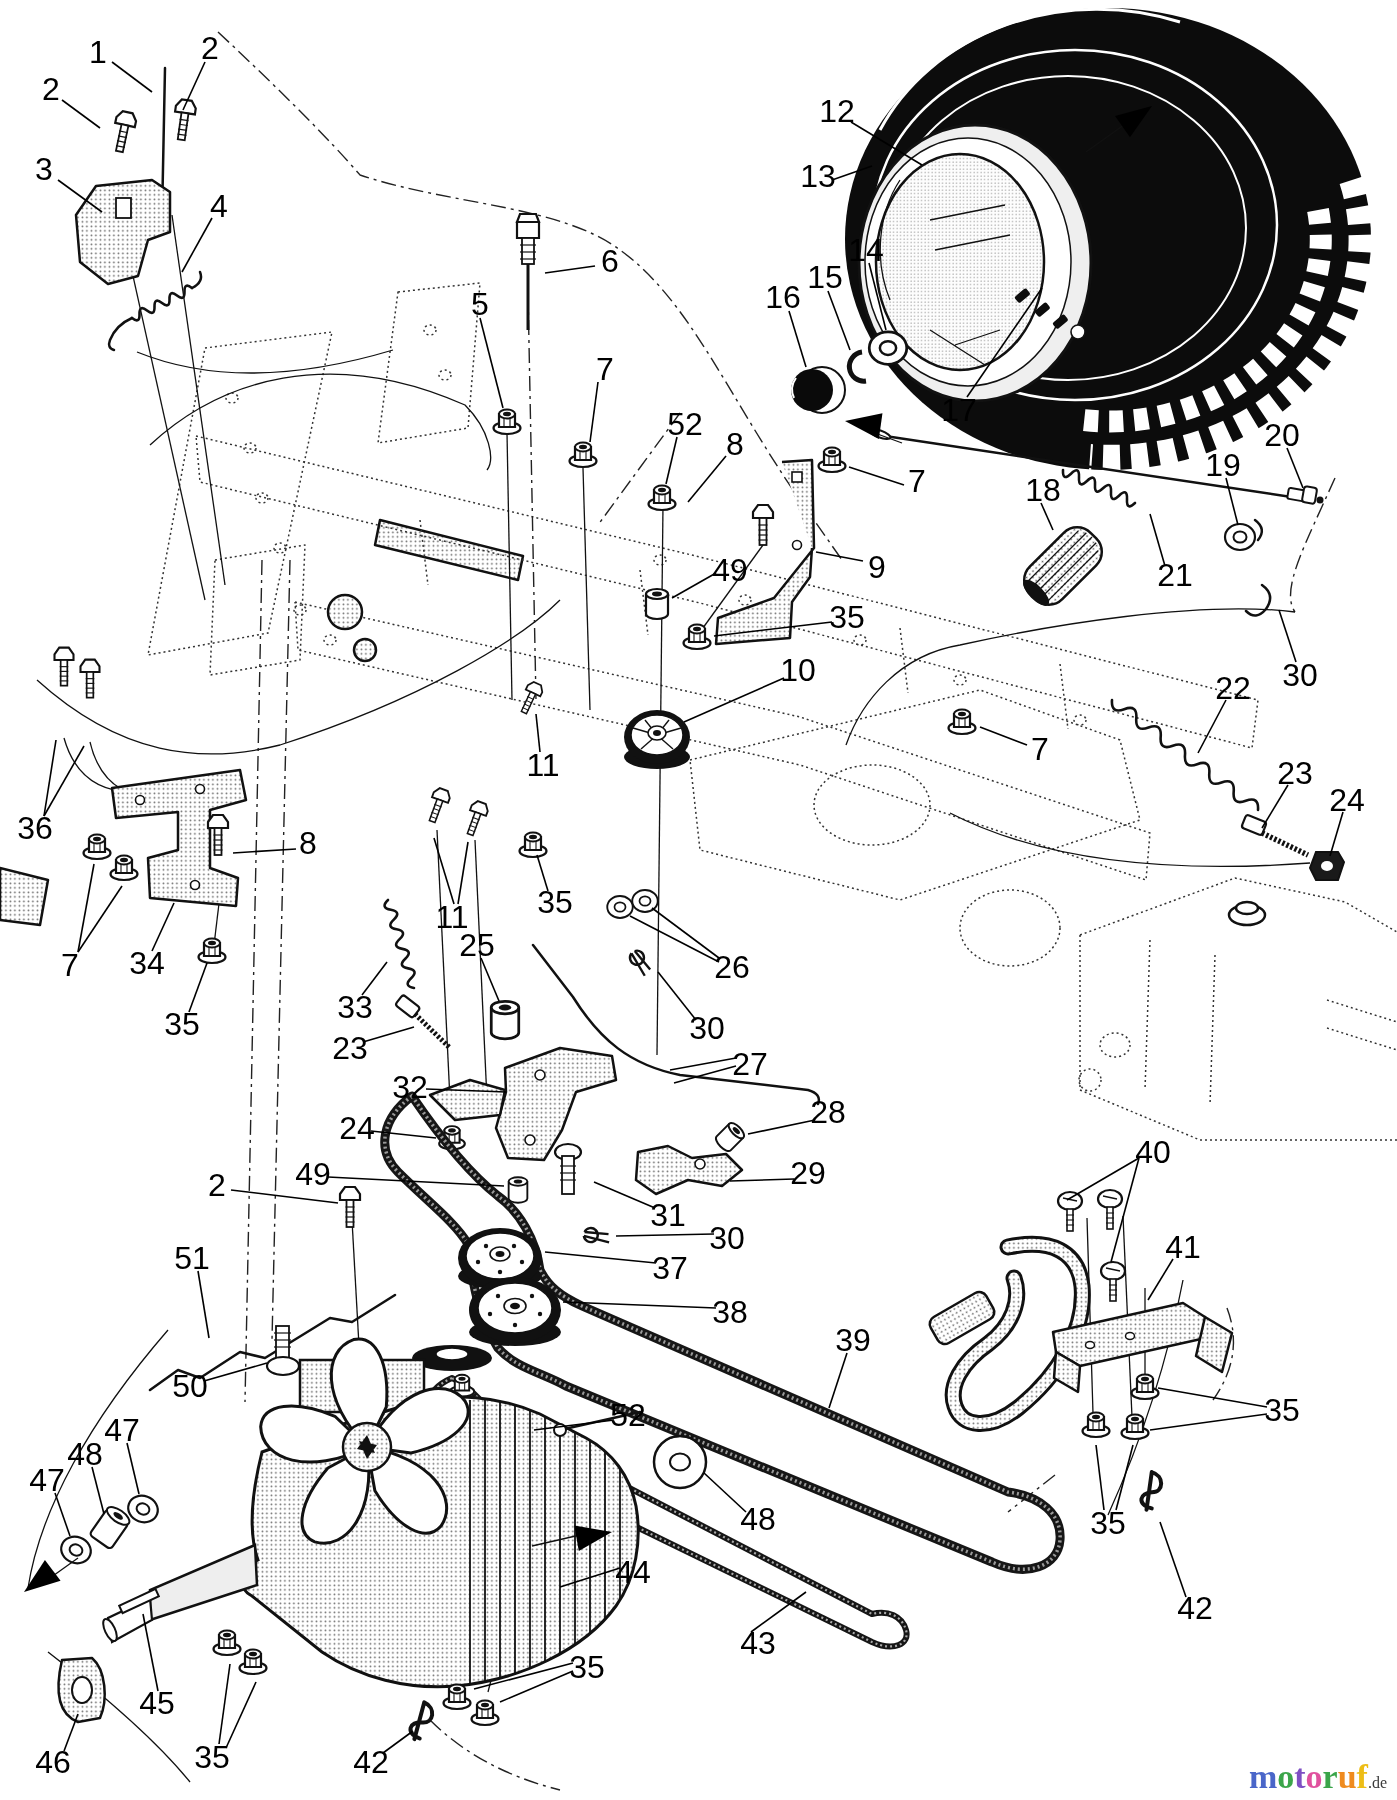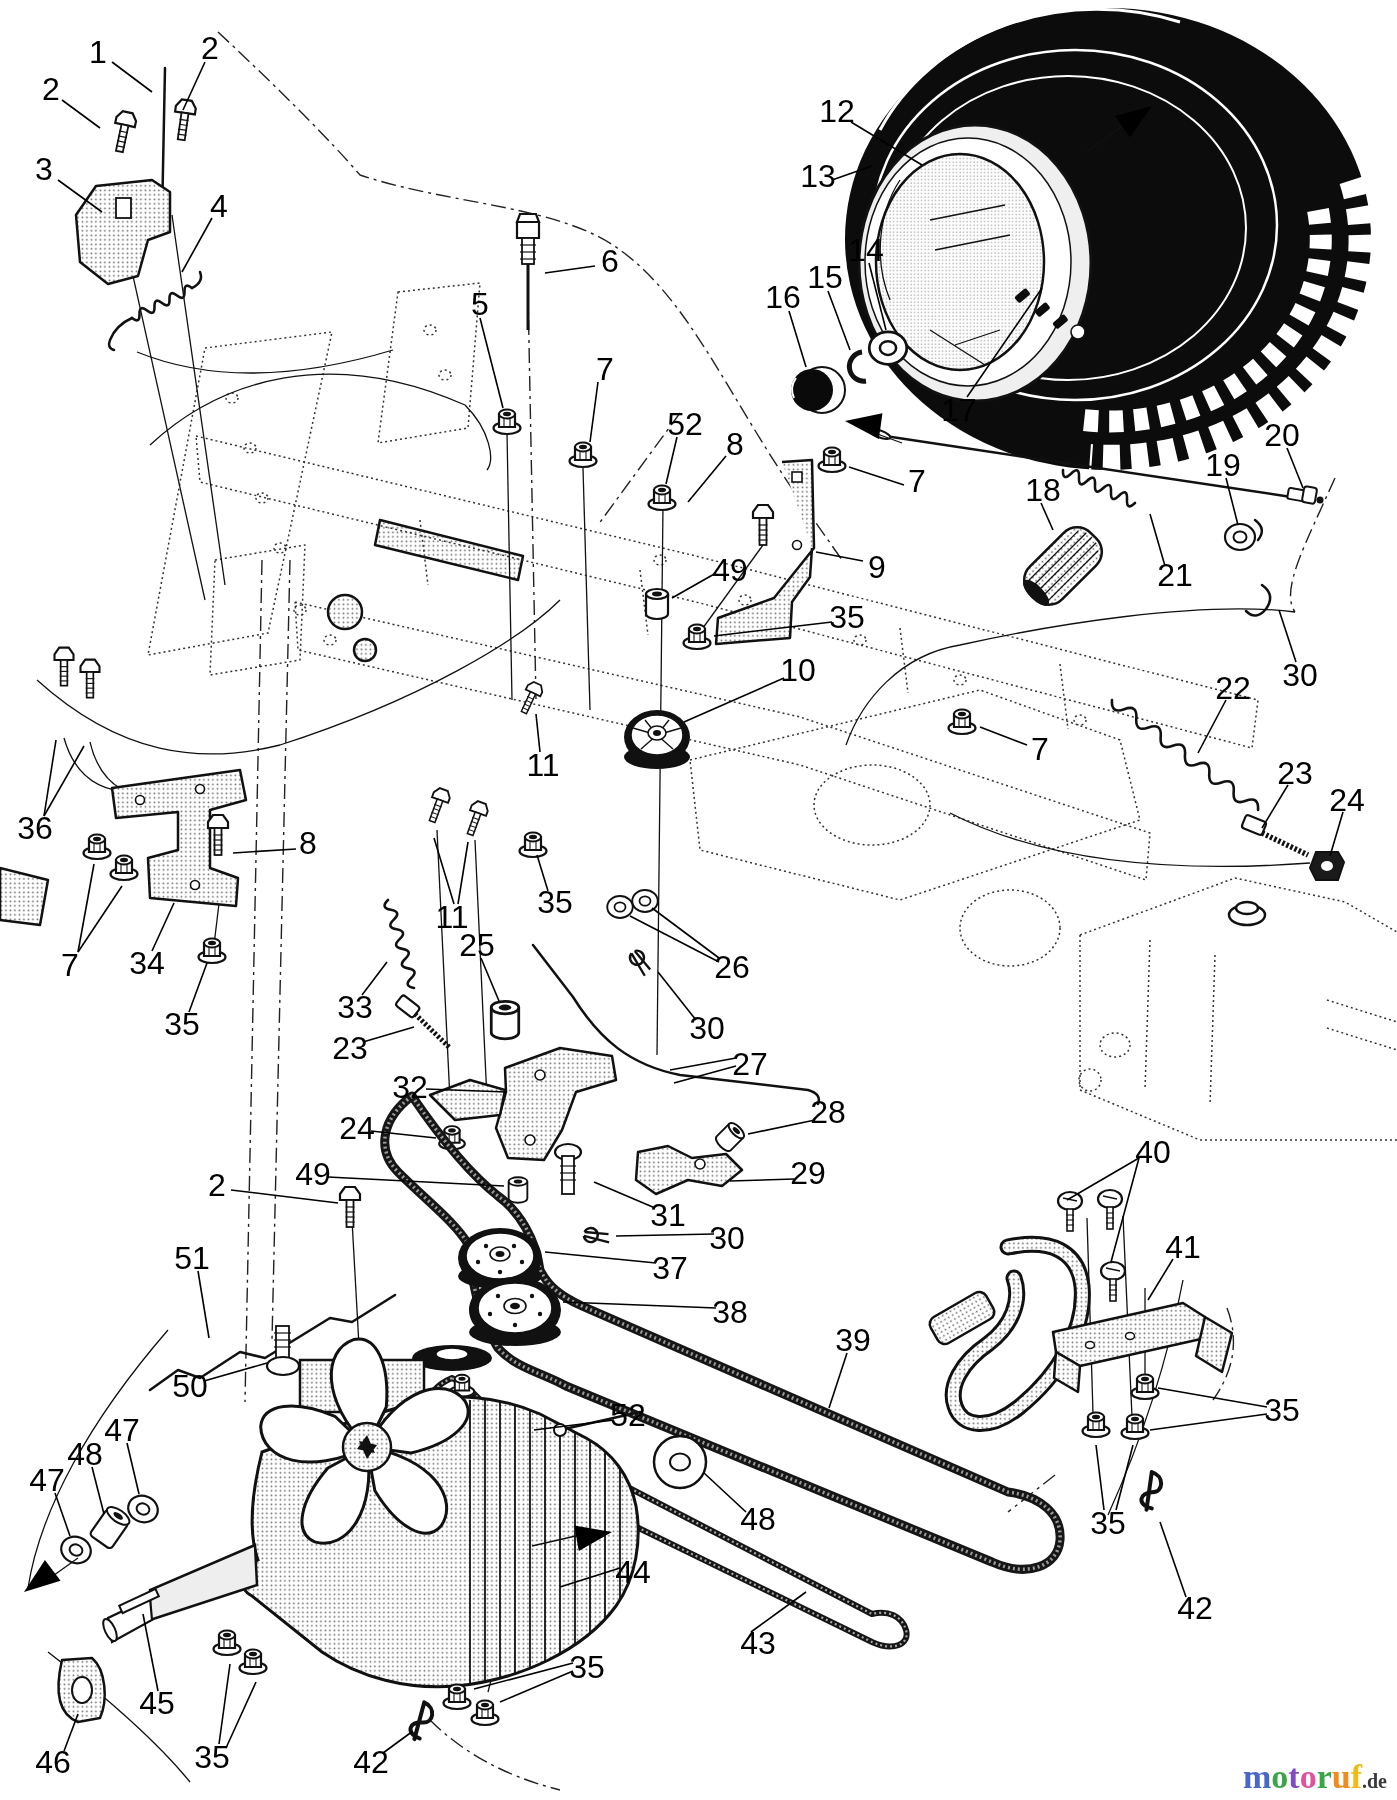--- a/index.html
+++ b/index.html
@@ -15,21 +15,21 @@
   .dd{stroke:#222;fill:none;stroke-width:1.4;stroke-dasharray:15 5 3 5;}
   .thin{stroke:#111;fill:none;stroke-width:1.3;}
   .wr{stroke:#fff;fill:none;}
   .coil{stroke:#111;fill:none;stroke-width:2.6;stroke-linecap:round;}
   .beltA{stroke:#161616;fill:none;stroke-width:9;stroke-linejoin:round;}
   .beltAi{stroke:#9a9a9a;fill:none;stroke-width:3.5;stroke-dasharray:2 3;}
   .beltB{stroke:#161616;fill:none;stroke-width:6;stroke-linejoin:round;}
   .beltBi{stroke:#aaa;fill:none;stroke-width:2.2;stroke-dasharray:2 3;}
   #logo{position:absolute;right:10px;bottom:6px;font-family:"Liberation Serif",serif;
         font-weight:bold;font-size:34px;letter-spacing:0px;line-height:1;}
-  #logo .suffix{font-size:20px;font-weight:bold;}
+  #logo .suffix{font-size:16px;font-weight:normal;}
 </style>
 </head>
 <body>
 
 <div class="page">
 <svg id="diagram" width="1397" height="1800" viewBox="0 0 1397 1800">
   <defs>
     <pattern id="dots" width="4.5" height="4.5" patternUnits="userSpaceOnUse">
       <rect width="4.5" height="4.5" fill="#fff"></rect>
           <circle cx="1.4" cy="1.4" r="0.9" fill="#666"></circle>

